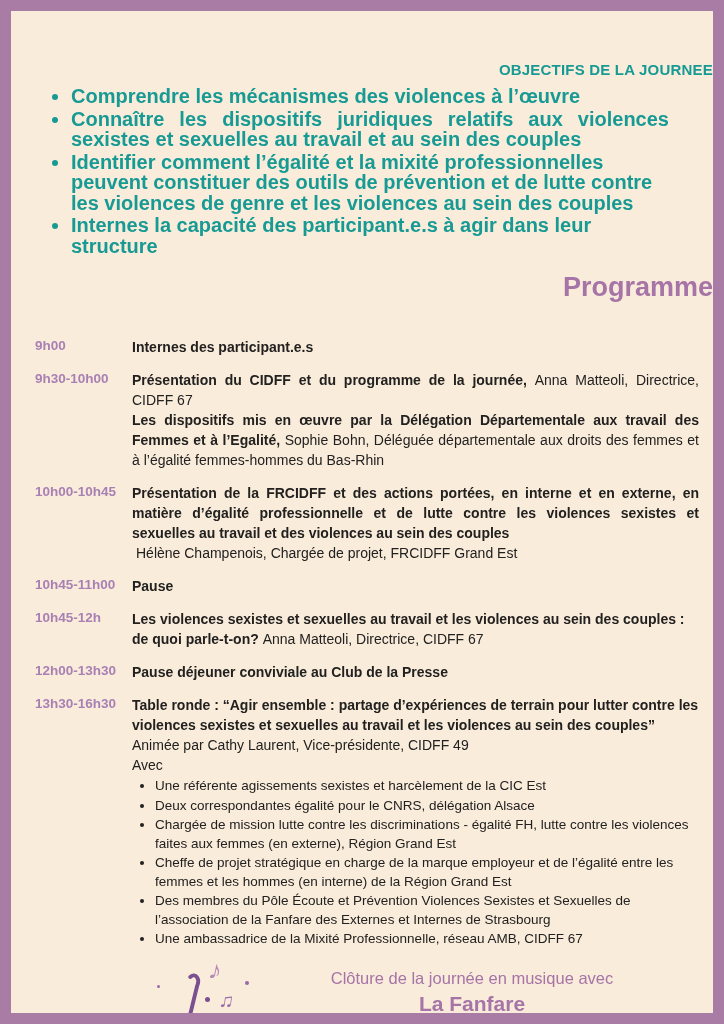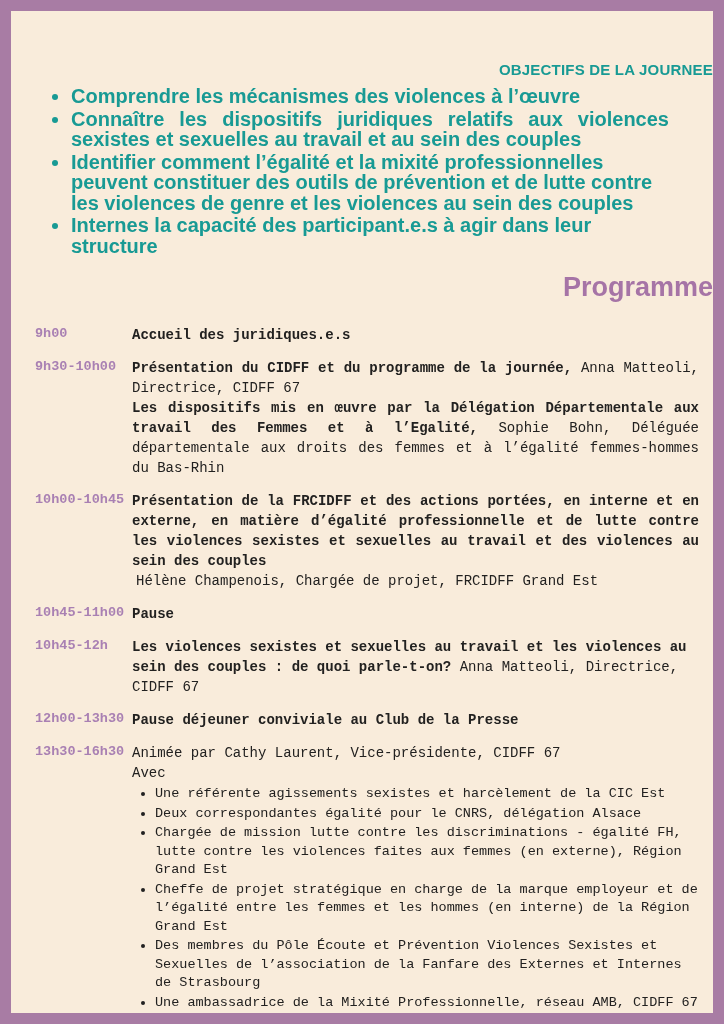--- a/index.html
+++ b/index.html
@@ -38,21 +38,21 @@
   ul.objectives-list li{margin-bottom:2px;}
   ul.objectives-list li.justify{text-align:justify;}
   
   .programme-title{
     text-align:right;
     color:var(--purple,#a67ba9);
     font-weight:bold;
     font-size:27px;
     margin-top:16px;
   }
-  .rows{margin-top:22px;font-family:Liberation Mono, monospace;}
+  .rows{margin-top:34px;}
   .prog-row{
     display:flex;
     margin:0 14px 13px 24px;
   }
   .prog-time{
     width:97px;
     flex:0 0 97px;
     color:var(--purple-light,#a980b3);
     font-weight:bold;
     font-size:13.5px;
@@ -120,21 +120,21 @@
         <li>Internes la capacité des participant.e.s à agir dans leur structure</li>
       </ul>
   </div>
 
   <div class="programme-title">Programme</div>
 
   <div class="rows">
       <div class="prog-row">
         <div class="prog-time">9h00</div>
         <div class="prog-content">
-          <p class="prog-block"><span class="b">Accueil des juridiques.e.s</span></p>
+          <p class="prog-block"><span class="b">Internes des participant.e.s</span></p>
         </div>
       </div>
       <div class="prog-row">
         <div class="prog-time">9h30-10h00</div>
         <div class="prog-content">
           <p class="prog-block justify"><span class="b">Présentation du CIDFF et du programme de la journée, </span><span>Anna Matteoli, Directrice, CIDFF 67</span></p>
           <p class="prog-block justify"><span class="b">Les dispositifs mis en œuvre par la Délégation Départementale aux travail des Femmes et à l’Egalité, </span><span>Sophie Bohn, Déléguée départementale aux droits des femmes et à l’égalité femmes-hommes du Bas-Rhin</span></p>
         </div>
       </div>
       <div class="prog-row">
@@ -158,21 +158,22 @@
       </div>
       <div class="prog-row">
         <div class="prog-time">12h00-13h30</div>
         <div class="prog-content">
           <p class="prog-block"><span class="b">Pause déjeuner conviviale au Club de la Presse</span></p>
         </div>
       </div>
       <div class="prog-row">
         <div class="prog-time">13h30-16h30</div>
         <div class="prog-content">
-          <p class="prog-block"><span>Animée par Cathy Laurent, Vice-présidente, CIDFF 67</span></p>
+          <p class="prog-block"><span class="b">Table ronde : “Agir ensemble : partage d’expériences de terrain pour lutter contre les violences sexistes et sexuelles au travail et les violences au sein des couples”</span></p>
+          <p class="prog-block"><span>Animée par Cathy Laurent, Vice-présidente, CIDFF 49</span></p>
           <p class="prog-block"><span>Avec</span></p>
           <ul class="sub-bullets">
             <li>Une référente agissements sexistes et harcèlement de la CIC Est</li>
             <li>Deux correspondantes égalité pour le CNRS, délégation Alsace</li>
             <li>Chargée de mission lutte contre les discriminations - égalité FH, lutte contre les violences faites aux femmes (en externe), Région Grand Est</li>
             <li>Cheffe de projet stratégique en charge de la marque employeur et de l’égalité entre les femmes et les hommes (en interne) de la Région Grand Est</li>
             <li>Des membres du Pôle Écoute et Prévention Violences Sexistes et Sexuelles de l’association de la Fanfare des Externes et Internes de Strasbourg</li>
             <li>Une ambassadrice de la Mixité Professionnelle, réseau AMB, CIDFF 67</li>
           </ul>
         </div>

